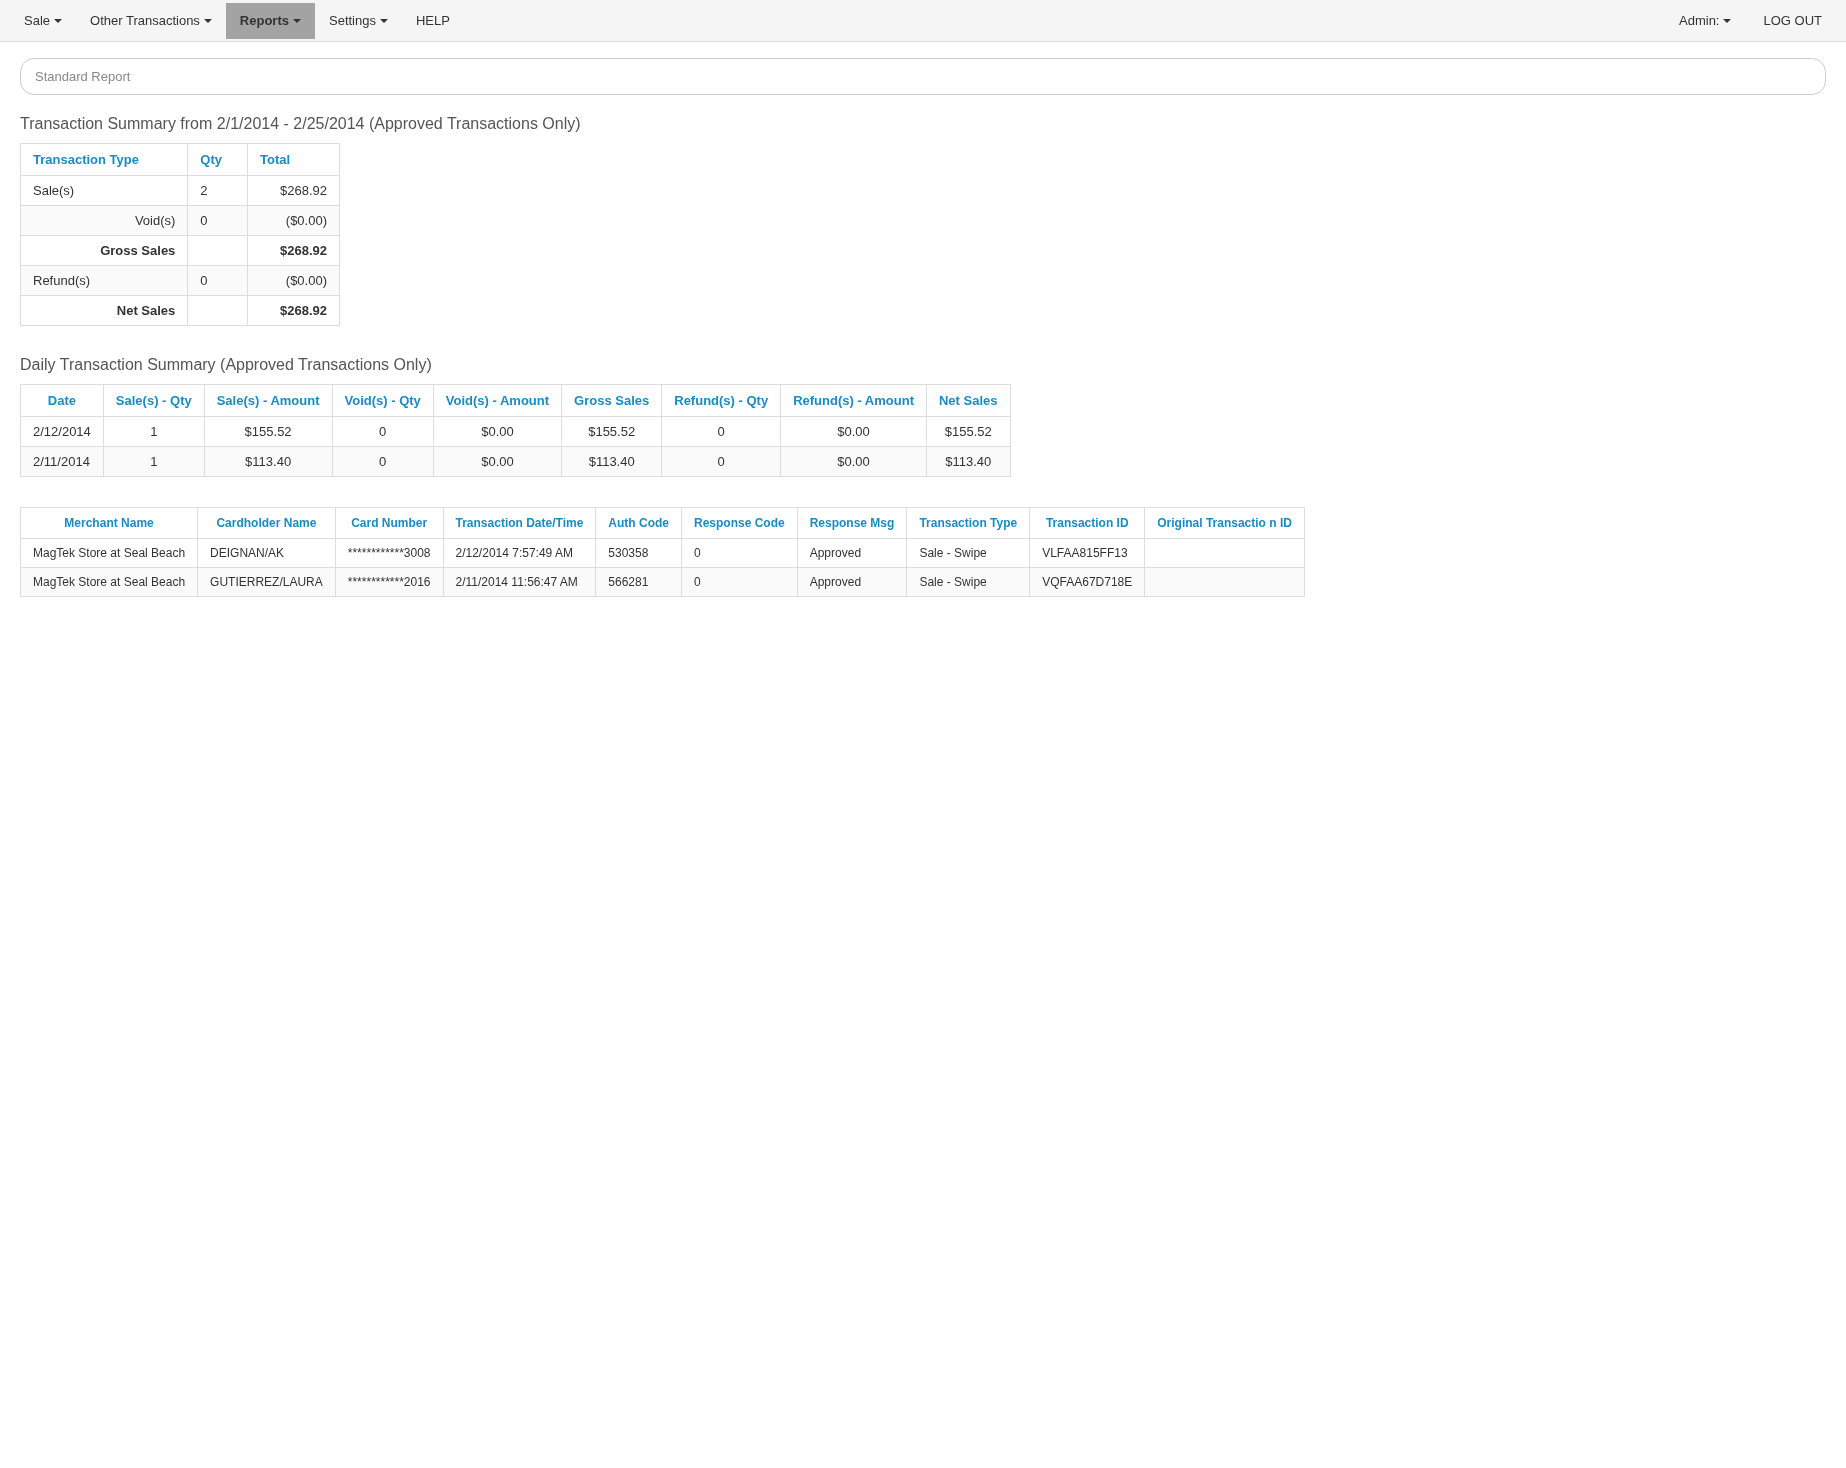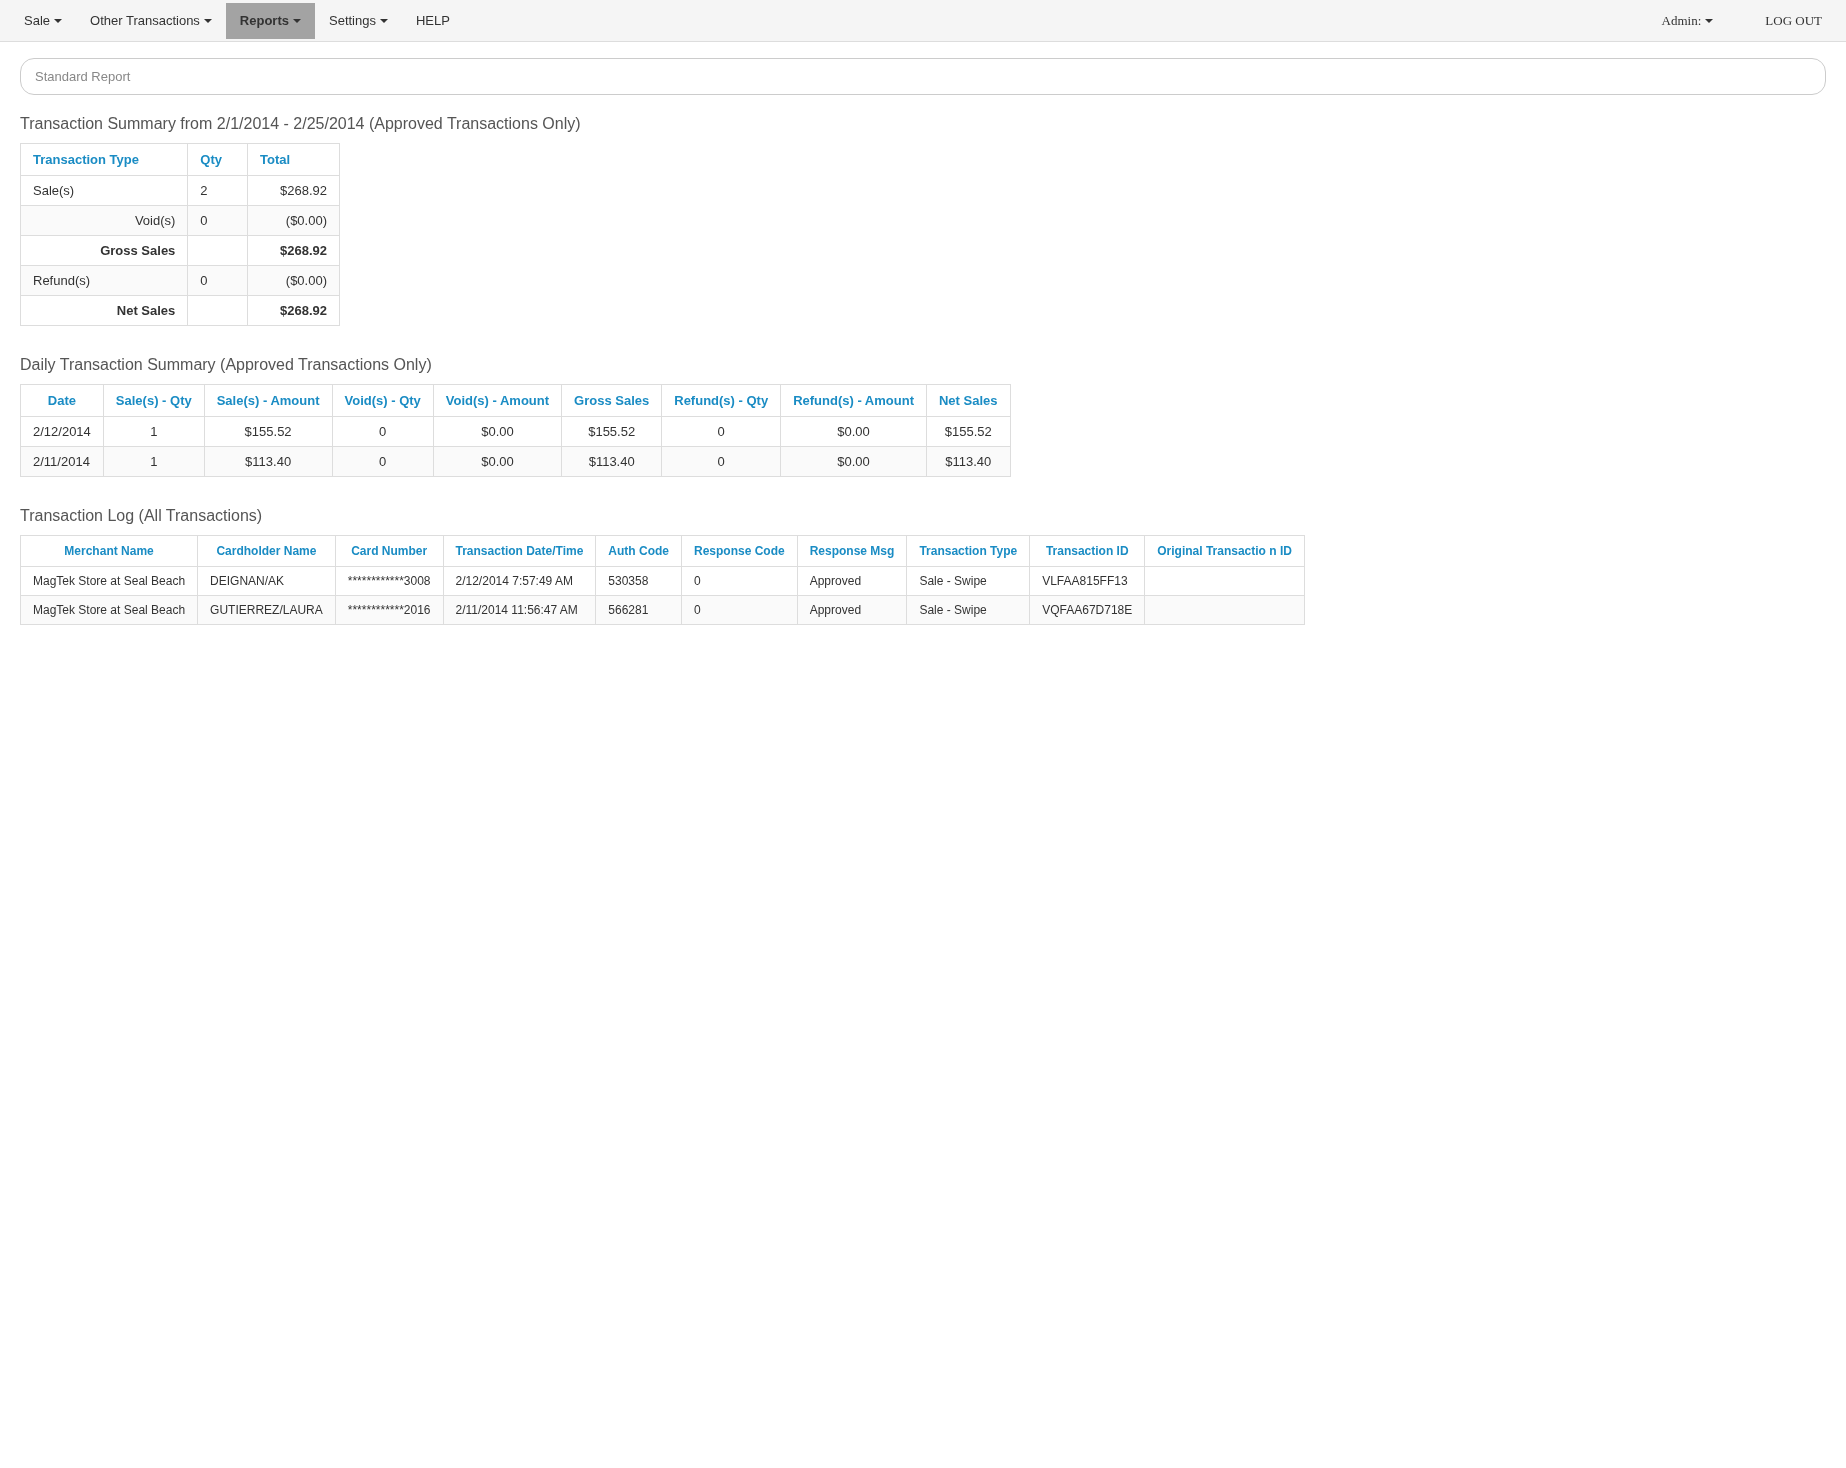--- a/index.html
+++ b/index.html
@@ -8,21 +8,21 @@
     
     .navbar {
       background: #f5f5f5;
       border-bottom: 1px solid #ddd;
       display: flex;
       align-items: center;
       padding: 0 10px;
       height: 42px;
     }
     .navbar-left { display: flex; align-items: center; flex: 1; }
-    .navbar-right { display: flex; align-items: center; gap: 24px; font-family: Liberation Serif, serif; }
+    .navbar-right { display: flex; align-items: center; gap: 4px; }
     .nav-item {
       padding: 0 14px;
       height: 36px;
       display: flex;
       align-items: center;
       cursor: pointer;
       color: #333;
       font-size: 13px;
       white-space: nowrap;
       text-decoration: none;
@@ -225,21 +225,20 @@
             <td>$113.40</td>
             <td>0</td>
             <td>$0.00</td>
             <td>$113.40</td>
           </tr>
         </tbody>
     </table>
   </div>
 
   <div class="section-block">
-    <div class="section-heading">Transaction Log (All Transactions)</div>
     <table class="data-table log-table">
       <thead>
         <tr id="log-thead-row">
         <th>Merchant Name</th>
             <th>Cardholder Name</th>
             <th>Card Number</th>
             <th>Transaction Date/Time</th>
             <th>Auth Code</th>
             <th>Response Code</th>
             <th>Response Msg</th>

